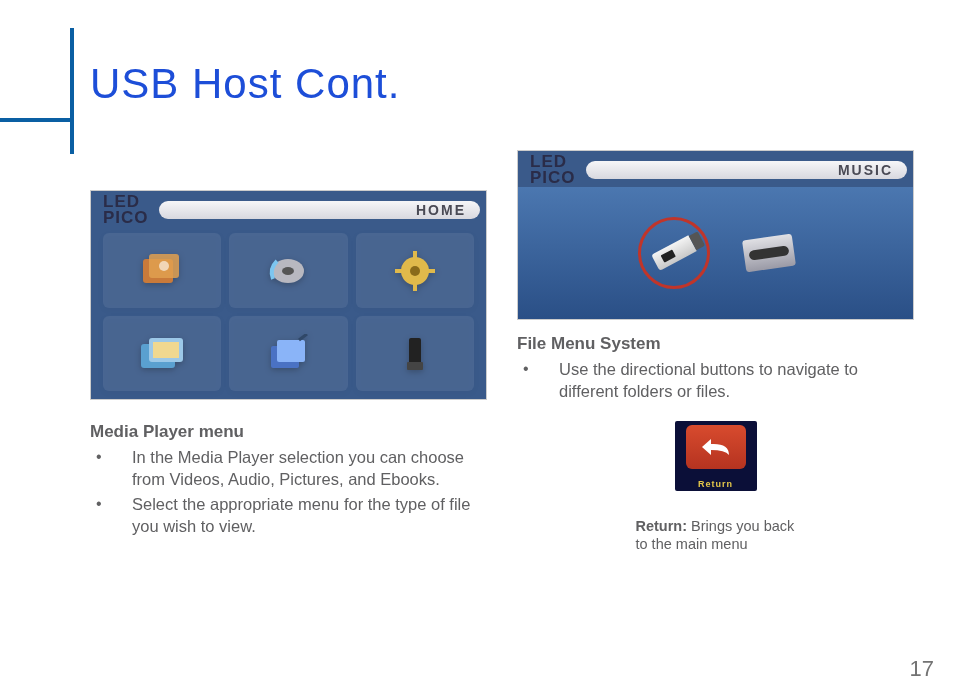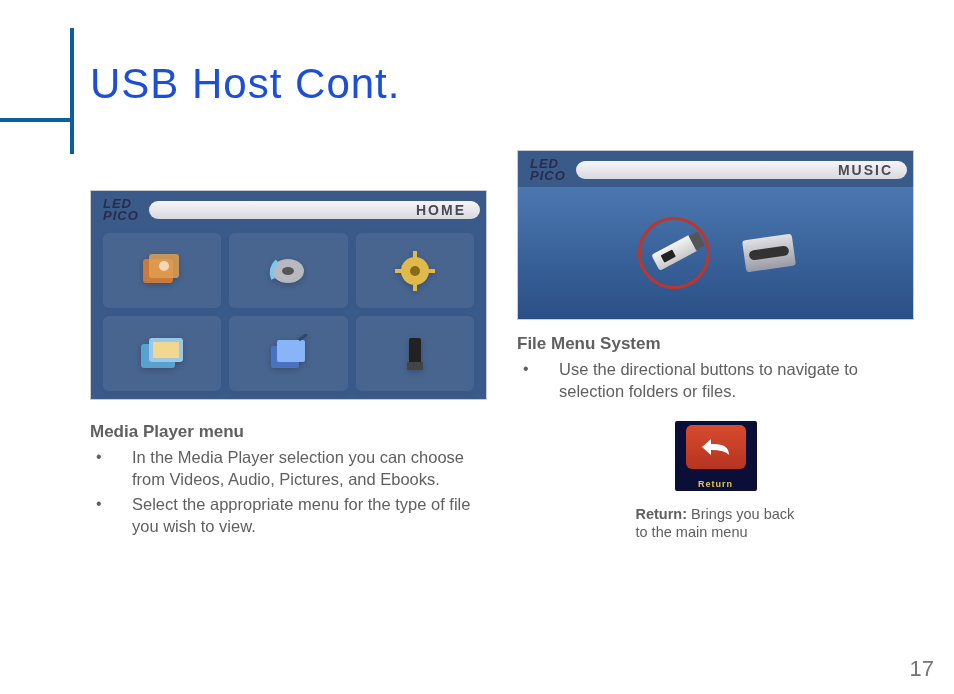--- a/index.html
+++ b/index.html
@@ -59,26 +59,25 @@
   
   .shot-topbar {
     position: absolute;
     top: 6px; left: 6px; right: 6px;
     height: 26px;
     display: flex;
     align-items: center;
   }
   .ledpico-logo {
     font-family: Arial, sans-serif;
-    font-size: 13px;
+    font-size: 17px;
     font-weight: 900;
     color: #2a2c48;
     line-height: 0.95;
     letter-spacing: 1px;
-    font-style: italic;
     padding-left: 6px;
   }
   .pill {
     flex: 1;
     height: 18px;
     background: linear-gradient(#f6f6f8,#d8d8df);
     border-radius: 9px;
     margin-left: 10px;
     display: flex;
     align-items: center;
@@ -207,21 +206,21 @@
   .return-arrow { color:#fff; width:34px; height:22px; }
   .return-label {
     color:#e4c74a;
     font-weight:700;
     font-size:9px;
     letter-spacing:1px;
   }
   .return-caption {
     font-size: 14.5px;
     color: #606062;
-    margin-top: 14px;
+    margin-top: 26px;
     width: 160px;
     line-height: 1.3;
   }
   .return-caption b { font-weight:700; }
   .page-number {
     position: absolute;
     bottom: 12px;
     right: 20px;
     font-size: 22px;
     color: #737373;
@@ -318,21 +317,21 @@
       <div class="shot2-body">
         <div class="usb-circle">
           <div class="usb-stick"></div>
         </div>
         <div class="tape"></div>
       </div>
     </div>
 
     <div class="section-heading" style="margin-top:6px">File Menu System</div>
     <ul class="doc-list">
-      <li>Use the directional buttons to navigate to selection folders or files.</li>
+      <li>Use the directional buttons to navigate to different folders or files.</li>
     </ul>
 
     <div class="return-block">
       <div class="return-btn">
         <div class="return-red">
           <svg class="return-arrow" viewBox="0 0 34 22">
             <path d="M12 3 L3 11 L12 19 L12 14 Q26 14 30 19 Q30 7 12 8 Z" fill="#fff"></path>
           </svg>
         </div>
         <div class="return-label">Return</div>

